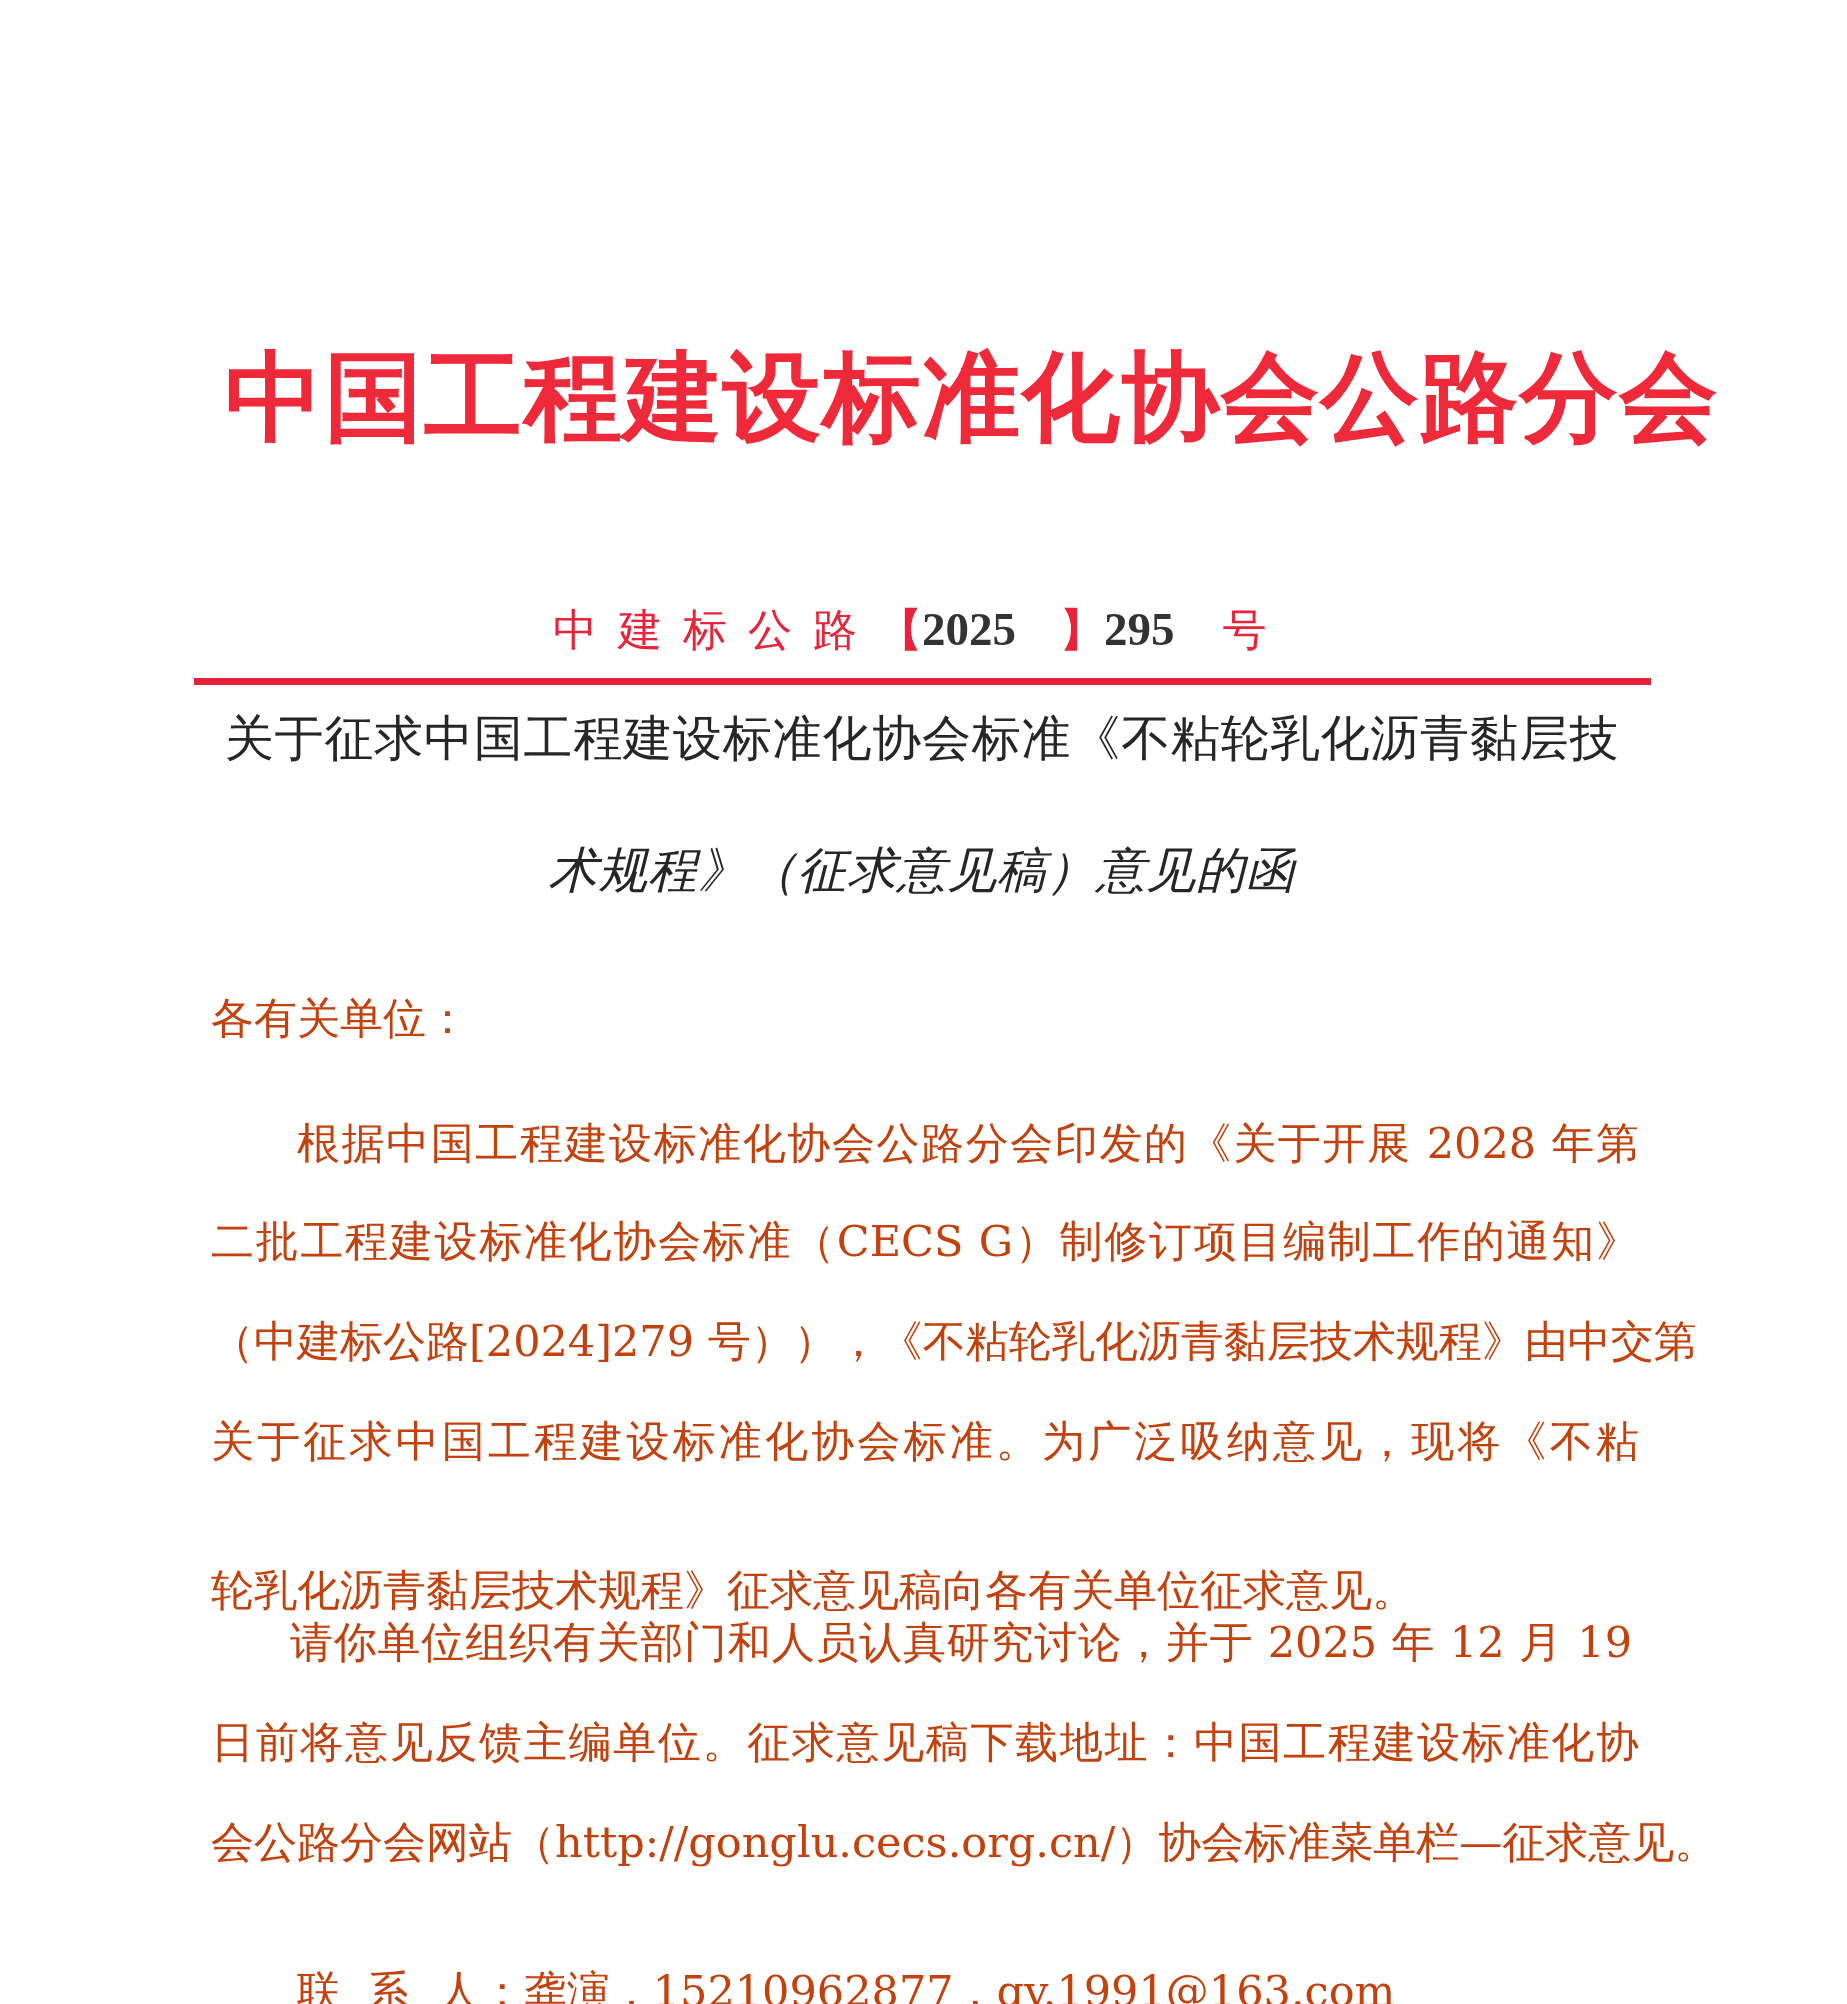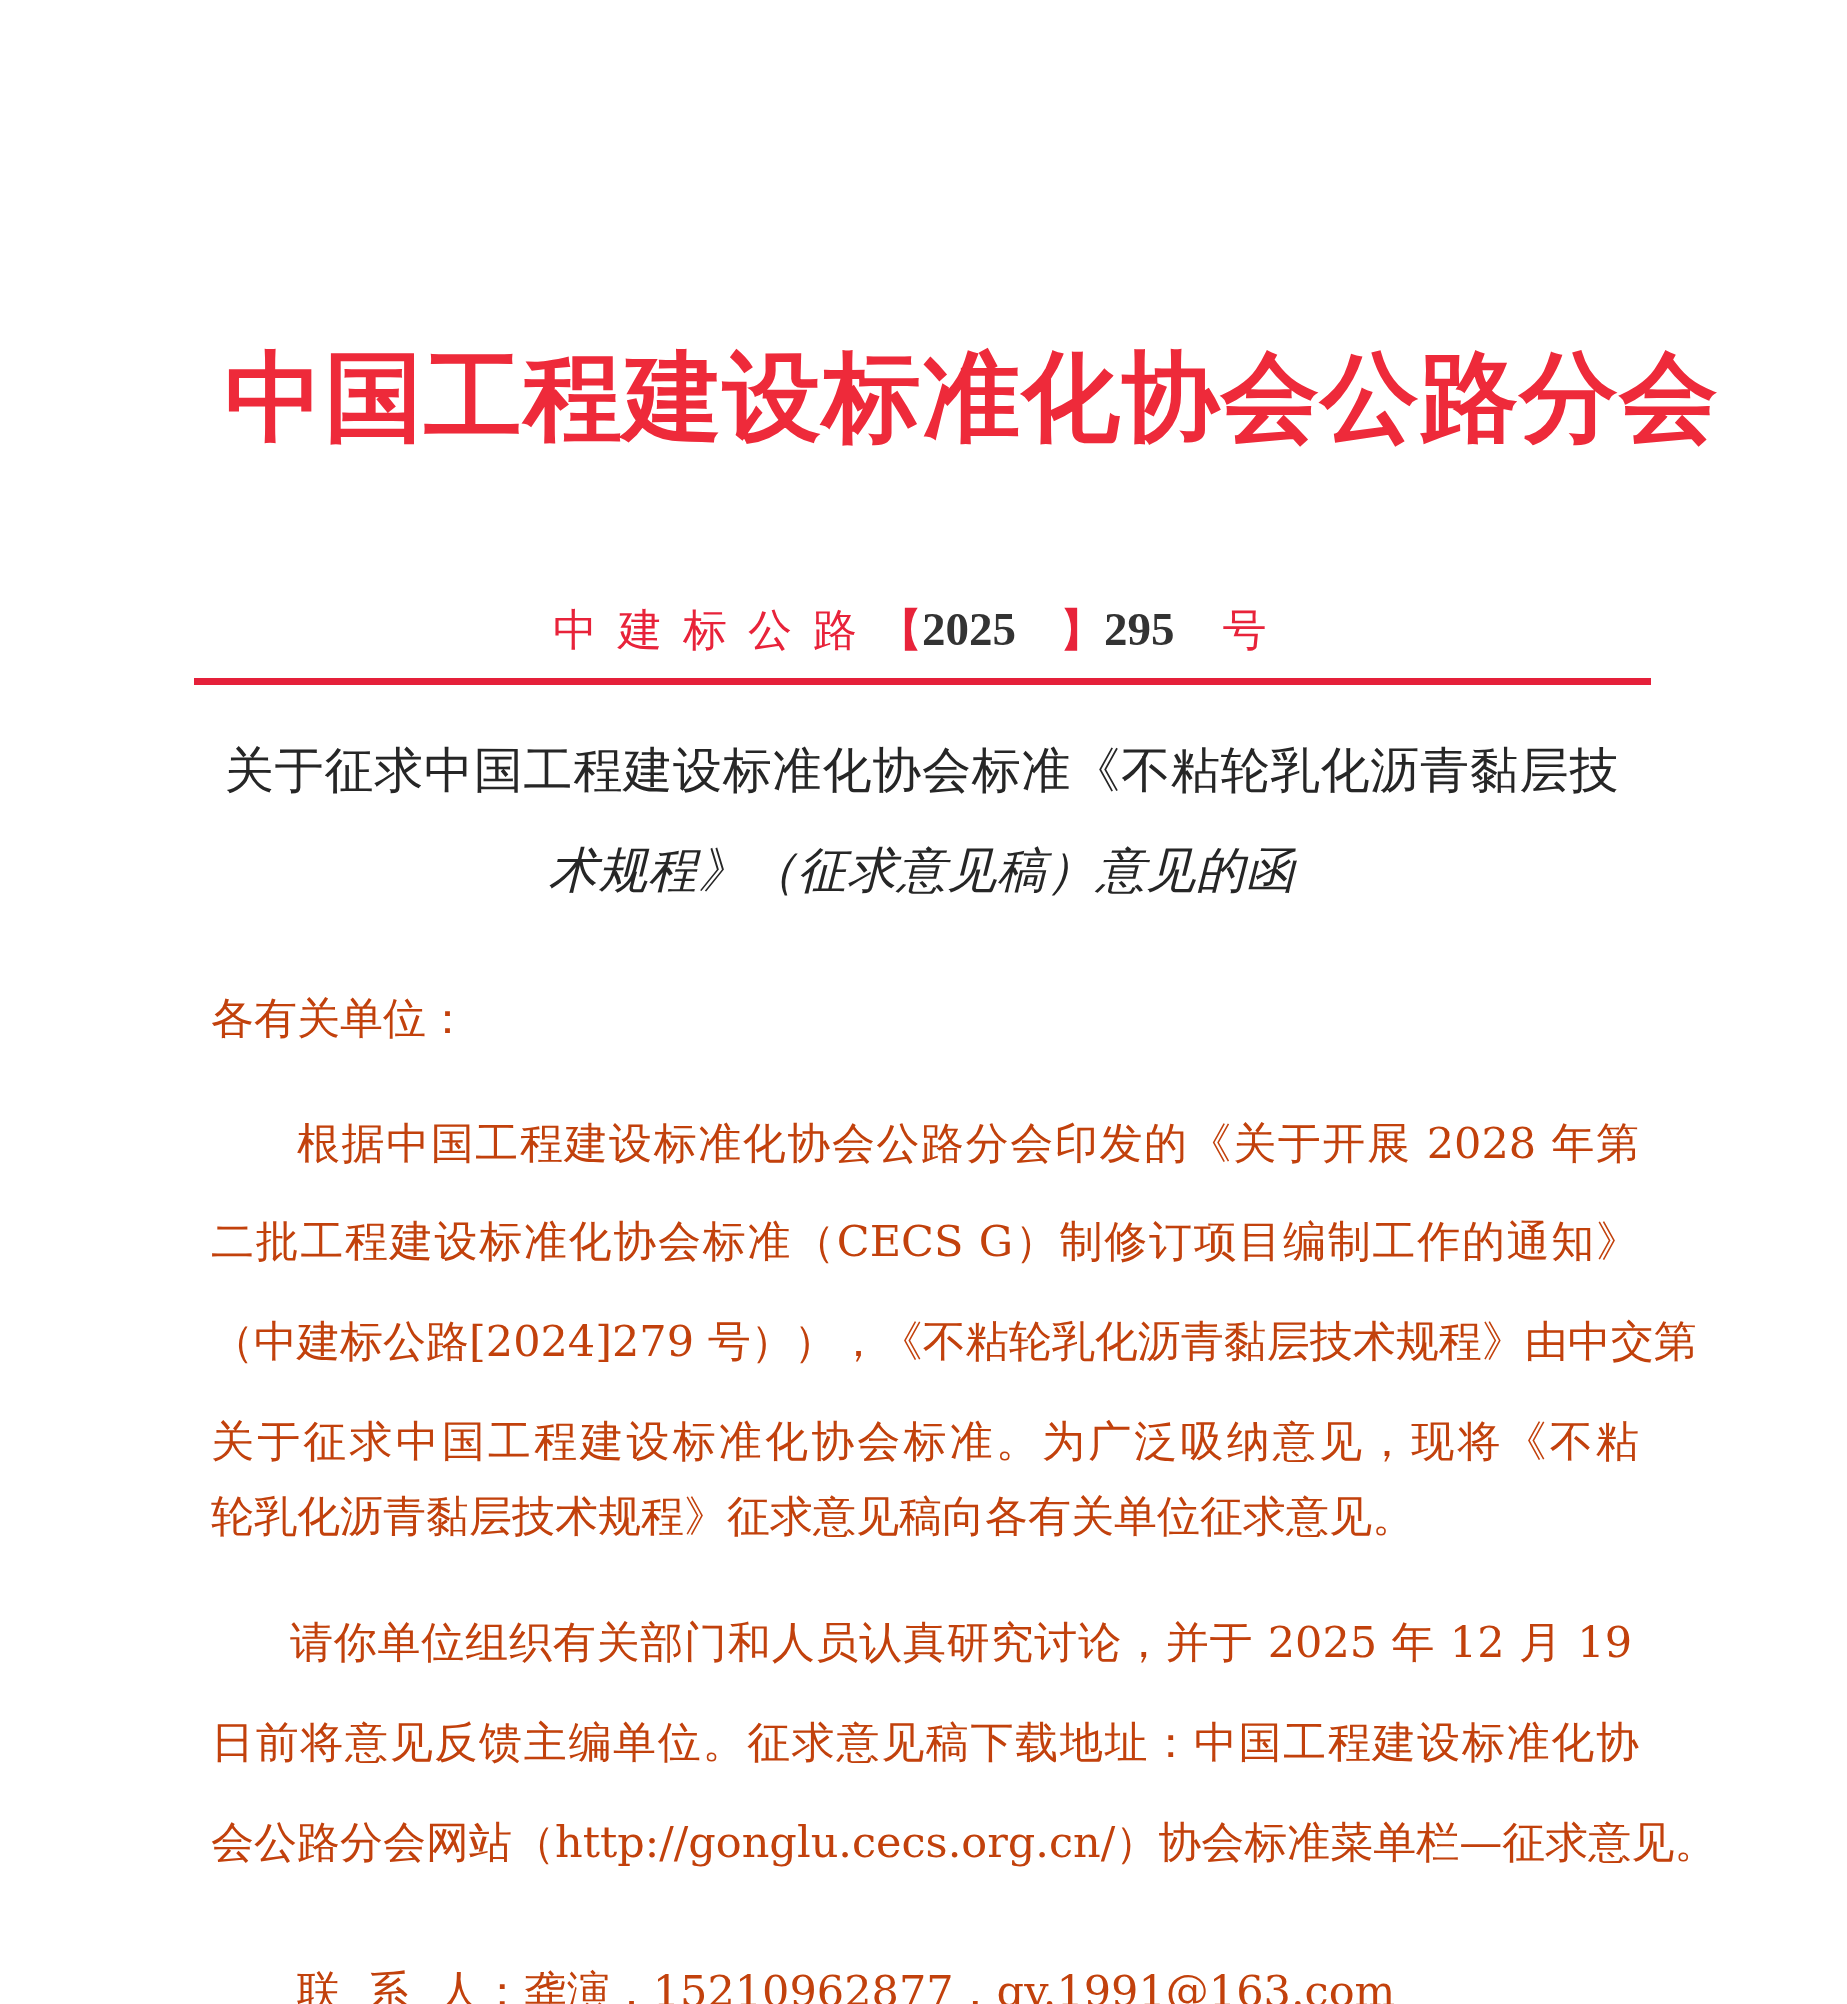--- a/index.html
+++ b/index.html
@@ -26,21 +26,21 @@
   .doc-no .gap { display: inline-block; width: 44px; }
   .doc-no .hao { margin-left: 48px; }
   .red-rule {
     left: 194px; top: 678px; width: 1457px; height: 7.2px; background: #e5203a;
   }
   .title {
     left: 192px; width: 1460px; text-align: center;
     font-family: "DejaVu Sans", sans-serif; font-size: 49px; color: #262626;
     white-space: nowrap; letter-spacing: 0.8px;
   }
-  .t1 { top: 738px; }
+  .t1 { top: 706px; }
   .t2 { top: 838px; font-style: italic; }
   .p-line {
     left: 211px; width: 1428px; font-size: 43px; line-height: 60px;
     white-space: nowrap; color: #c2410c; text-align: justify; text-align-last: justify;
   }
   .p-line.left { text-align: left; text-align-last: left; }
 </style>
 </head>
 <body>
 
@@ -54,21 +54,21 @@
 
 <div class="abs title t1">关于征求中国工程建设标准化协会标准《不粘轮乳化沥青黏层技</div>
 <div class="abs title t2">术规程》（征求意见稿）意见的函</div>
 
 <div class="abs p-line left" style="top:988px;">各有关单位：</div>
 
 <div class="abs p-line" style="top:1113px; left:297px; width:1342px;">根据中国工程建设标准化协会公路分会印发的《关于开展 2028 年第</div>
 <div class="abs p-line" style="top:1211px;">二批工程建设标准化协会标准（CECS G）制修订项目编制工作的通知》</div>
 <div class="abs p-line" style="top:1311px;">（中建标公路[2024]279 号）），《不粘轮乳化沥青黏层技术规程》由中交第</div>
 <div class="abs p-line" style="top:1411px;">关于征求中国工程建设标准化协会标准。为广泛吸纳意见，现将《不粘</div>
-<div class="abs p-line left" style="top:1486px;">轮乳化沥青黏层技术规程》征求意见稿向各有关单位征求意见。</div>
+<div class="abs p-line left" style="top:1560px;">轮乳化沥青黏层技术规程》征求意见稿向各有关单位征求意见。</div>
 
 <div class="abs p-line" style="top:1612px; left:290px; width:1342px;">请你单位组织有关部门和人员认真研究讨论，并于 2025 年 12 月 19</div>
 <div class="abs p-line" style="top:1712px;">日前将意见反馈主编单位。征求意见稿下载地址：中国工程建设标准化协</div>
 <div class="abs p-line left" style="top:1812px;">会公路分会网站（http://gonglu.cecs.org.cn/）协会标准菜单栏—征求意见。</div>
 
 <div class="abs p-line left" style="top:1961px; left:297px;">
   <span style="white-space:pre;">联  系  人：</span><span>龚演，15210962877，gy.1991@163.com</span>
 </div>
 
 

